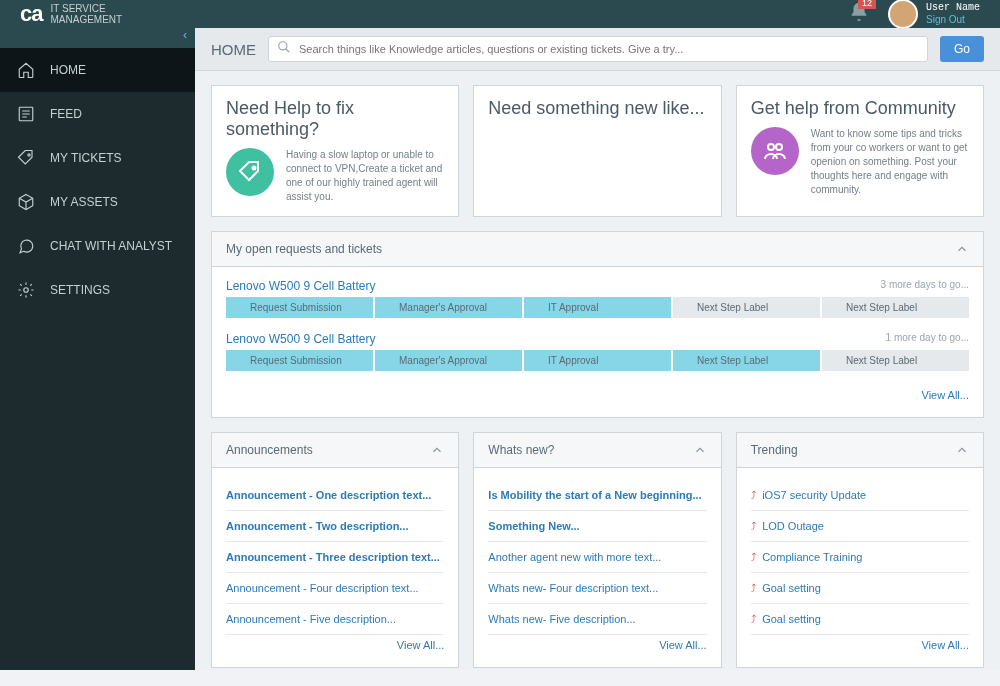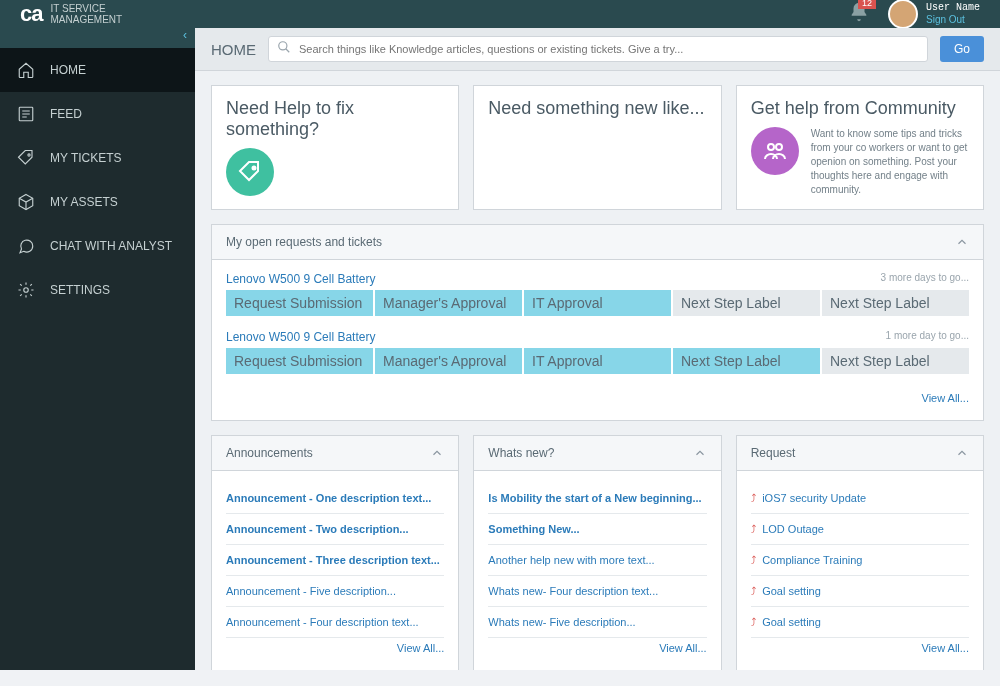--- a/index.html
+++ b/index.html
@@ -44,21 +44,21 @@
 .panel-head { background: #f5f7f9; border-bottom: 1px solid #d0d5da; padding: 10px 14px; display: flex; }
 .panel-title { font-size: 12px; color: #5a6a74; flex: 1; }
 .chevron { width: 14px; height: 14px; cursor: pointer; }
 .chevron svg { width: 14px; height: 14px; fill: none; stroke: #8a96a0; stroke-width: 2; }
 .panel-body { padding: 12px 14px; }
 .ticket { margin-bottom: 14px; }
 .ticket-head { display: flex; margin-bottom: 4px; }
 .ticket-title { font-size: 12px; color: #2b7bb9; }
 .ticket-due { font-size: 10px; color: #9aa5ad; margin-left: auto; }
 .steps { display: flex; gap: 2px; }
-.step { flex: 1; background: #e5e9ec; padding: 5px 8px; font-size: 14px; color: #5a6a74; }
+.step { flex: 1; background: #e5e9ec; padding: 5px 24px; font-size: 10px; color: #5a6a74; }
 .step.done { background: #87d6e8; }
 .view-all { text-align: right; font-size: 11px; color: #2b7bb9; cursor: pointer; padding: 4px 0; }
 .bottom-row { display: flex; gap: 14px; }
 .bottom-panel { flex: 1; background: #fff; border: 1px solid #d0d5da; }
 .list-item { font-size: 11px; color: #2b7bb9; padding: 9px 0; border-bottom: 1px solid #e5e9ec; cursor: pointer; display: flex; align-items: center; gap: 6px; }
 .list-item:last-of-type { border-bottom: none; }
 .list-item.bold { font-weight: bold; }
 .trend-icon { color: #d9534f; font-size: 11px; }
 </style>
 </head>
@@ -158,20 +158,21 @@
       <div class="help-row" id="help-row">
           <div class="help-card">
             <div class="help-title">Need Help to fix something?</div>
     <div class="help-body">
       <div class="help-icon green">
                 <svg viewBox="0 0 24 24">
                   <path d="M2 11l9-9h9v9l-9 9-9-9z"></path>
                   <circle cx="16" cy="8" r="1.5" fill="#fff"></circle>
                 </svg>
               </div>
+      <div class="help-desc">Having a slow laptop or unable to connect to VPN,Create a ticket and one of our highly trained agent will assist you.</div>
     </div>
           </div>
           <div class="help-card">
             <div class="help-title">Need something new like...</div>
           </div>
           <div class="help-card">
             <div class="help-title">Get help from Community</div>
     <div class="help-body">
       <div class="help-icon purple">
                 <svg viewBox="0 0 24 24">
@@ -228,44 +229,44 @@
           <div class="panel-head">
             <span class="panel-title">Announcements</span>
             <span class="chevron"><svg viewBox="0 0 24 24">
                   <path d="M6 15l6-6 6 6"></path>
                 </svg></span>
           </div>
           <div class="panel-body" id="ann-body">
               <div class="list-item bold">Announcement - One description text...</div>
               <div class="list-item bold">Announcement - Two description...</div>
               <div class="list-item bold">Announcement - Three description text...</div>
+              <div class="list-item">Announcement - Four description text...</div>
               <div class="list-item">Announcement - Five description...</div>
-              <div class="list-item">Announcement - Four description text...</div>
               <div class="view-all">View All...</div>
             </div>
         </div>
         <div class="bottom-panel">
           <div class="panel-head">
             <span class="panel-title">Whats new?</span>
             <span class="chevron"><svg viewBox="0 0 24 24">
                   <path d="M6 15l6-6 6 6"></path>
                 </svg></span>
           </div>
           <div class="panel-body" id="new-body">
               <div class="list-item bold">Is Mobility the start of a New beginning...</div>
               <div class="list-item bold">Something New...</div>
-              <div class="list-item">Another help new with more text...</div>
+              <div class="list-item">Another agent new with more text...</div>
               <div class="list-item">Whats new- Four description text...</div>
               <div class="list-item">Whats new- Five description...</div>
               <div class="view-all">View All...</div>
             </div>
         </div>
         <div class="bottom-panel">
           <div class="panel-head">
-            <span class="panel-title">Request</span>
+            <span class="panel-title">Trending</span>
             <span class="chevron"><svg viewBox="0 0 24 24">
                   <path d="M6 15l6-6 6 6"></path>
                 </svg></span>
           </div>
           <div class="panel-body" id="trend-body">
               <div class="list-item">
                 <span class="trend-icon">⤴</span>
                 <span>iOS7 security Update</span>
               </div>
               <div class="list-item">

